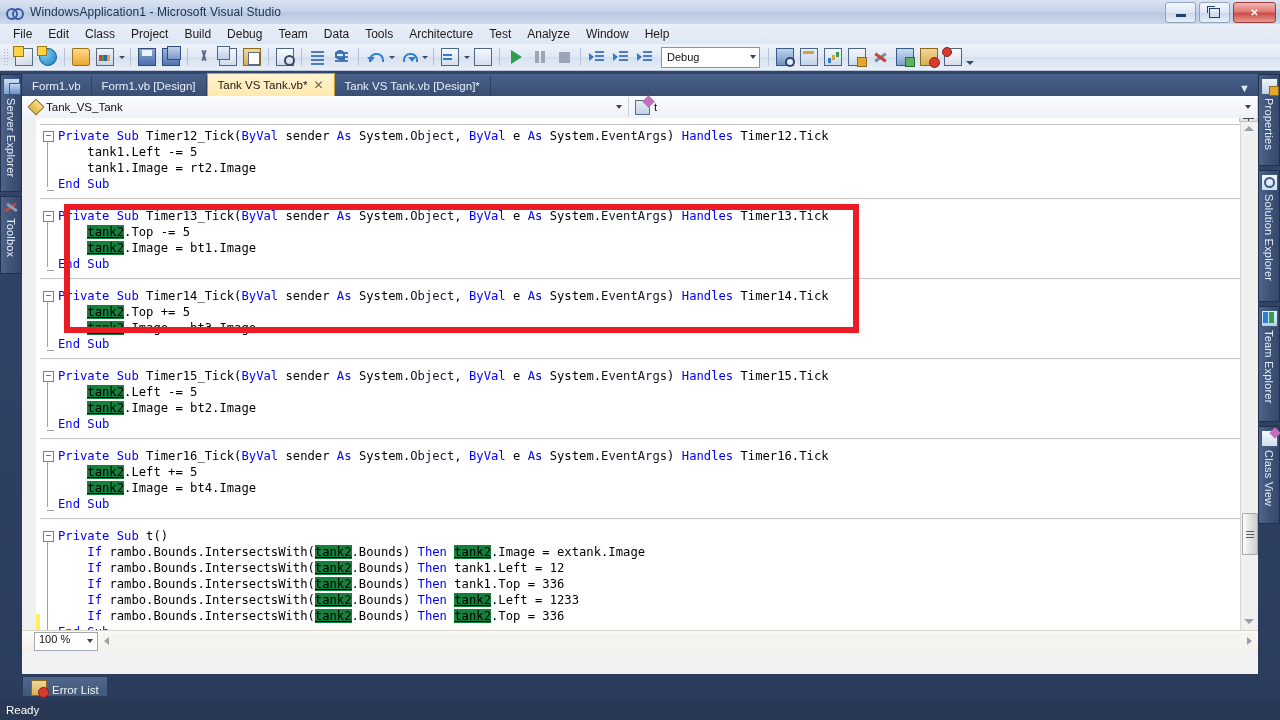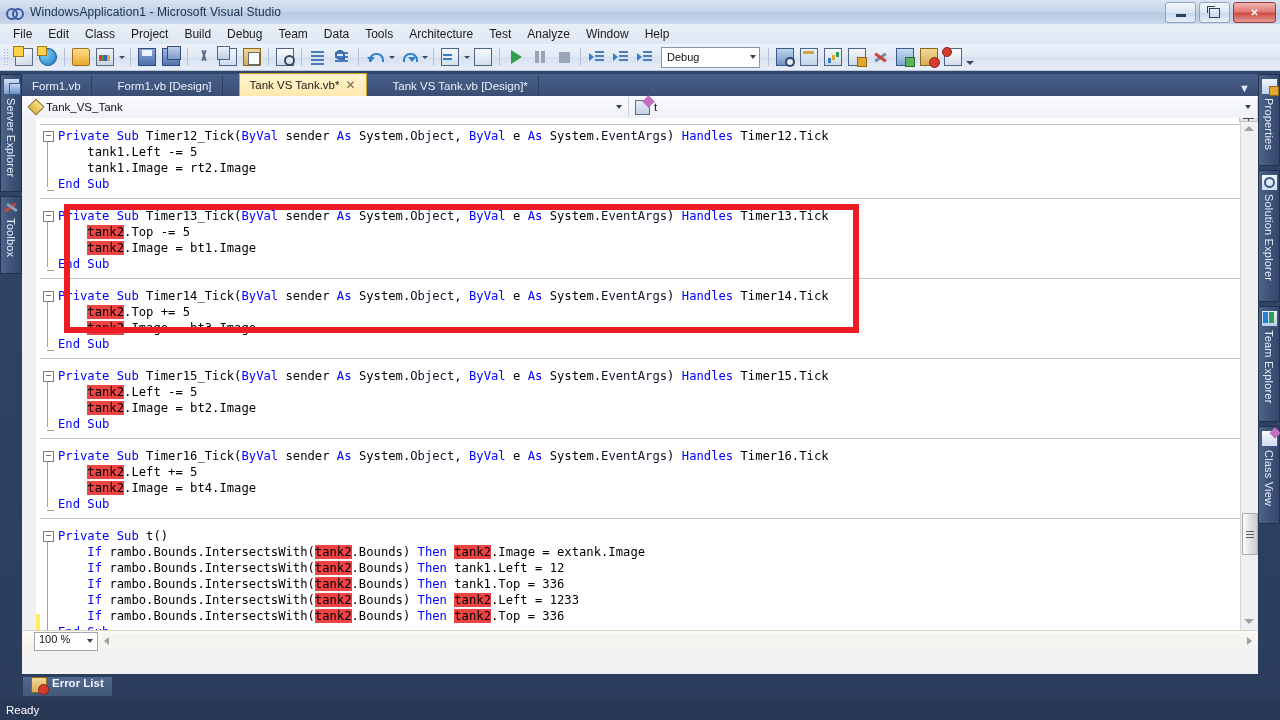--- a/index.html
+++ b/index.html
@@ -185,21 +185,21 @@
 
   
   .docarea{
     position:absolute; left:22px; top:74px; width:1236px; height:600px;
     background:#f2f2f2;
   }
   .tabstrip{
     position:absolute; left:0; top:0; width:1236px; height:22px;
     background: linear-gradient(180deg,#41periodic 0, #3a4e73 100%);
     background: linear-gradient(180deg,#48608a 0%, #3a4e73 100%);
-    display:flex; align-items:flex-end;gap:16px;
+    display:flex; align-items:flex-end;
   }
   .dtab{
     height:20px; padding:0 10px; display:flex; align-items:center; gap:6px;
     font-size:11.5px; color:#e9effa; white-space:nowrap;
     border-right:1px solid #2e3f60;
   }
   .dtab.active{
     background: linear-gradient(180deg,#fff4d0 0%, #ffe9ad 100%);
     color:#1a1a1a; height:22px; border:1px solid #c9a227; border-bottom:none;
   }
@@ -242,21 +242,21 @@
     position:absolute; left:18px; top:0; width:18px; height:512px; background:#ffffff;
   }
   .code{
     position:absolute; left:36px; top:0; right:34px; bottom:0;
     font-family:"DejaVu Sans Mono","Liberation Mono", monospace;
     font-size:12.2px; line-height:16px; color:#000; white-space:pre;
   }
   .ln{ height:16px; }
   .kw{ color:#0000ff; }
   .ty{ color:#0f172a; }
-  .hl{ background:#ef4444; }
+  .hl{ background:#15803d;text-decoration:underline; }
   .sep{
     position:absolute; left:18px; right:0; height:0; border-top:1px solid #c3c3c3;
   }
   .outline-box{
     position:absolute; width:9px;height:9px; border:1px solid #808080; background:#fff;
     font-family:"DejaVu Sans Mono",monospace; font-size:9px; line-height:7px; text-align:center; color:#404040;
   }
   .outline-line{
     position:absolute; width:0; border-left:1px solid #a0a0a0;
   }
@@ -317,27 +317,27 @@
   }
   .hs-arrow{ width:0;height:0;border-top:4px solid transparent;border-bottom:4px solid transparent;}
   .hs-arrow.l{ border-right:5px solid #9aa0a8; margin-left:2px;}
   .hs-arrow.r{ border-left:5px solid #9aa0a8; position:absolute; right:4px;}
 
   
   .errlist-strip{
     position:absolute; left:22px; top:676px; width:1236px; height:22px;
   }
   .errlist-tab{
-    display:inline-flex; align-items:flex-start; gap:5px;
+    display:inline-flex; align-items:flex-end; gap:5px;
     height:19px; padding:0 8px;
     background: linear-gradient(180deg,#4f6párt,#3d5278);
     background: linear-gradient(180deg,#53699200 0%,#4a6089 100%);
     background: linear-gradient(180deg,#51678f 0%,#415877 100%);
     border:1px solid #2c3d5c;
-    color:#eef3fb; font-size:11.5px;font-weight:bold;
+    color:#eef3fb; font-size:11.5px;
   }
   .statusbar{
     position:absolute; left:0; bottom:0; width:1280px; height:20px;
     background:#293955; color:#fff; font-size:11.5px;
     display:flex; align-items:center;
   }
   .status-ready{ margin-left:6px; }
   .status-right{ margin-left:auto; display:flex; align-items:center;}
   .status-cell{ width:90px; text-align:left; }
   .status-cell.ins{ width:40px; text-align:left; margin-right:12px;}

